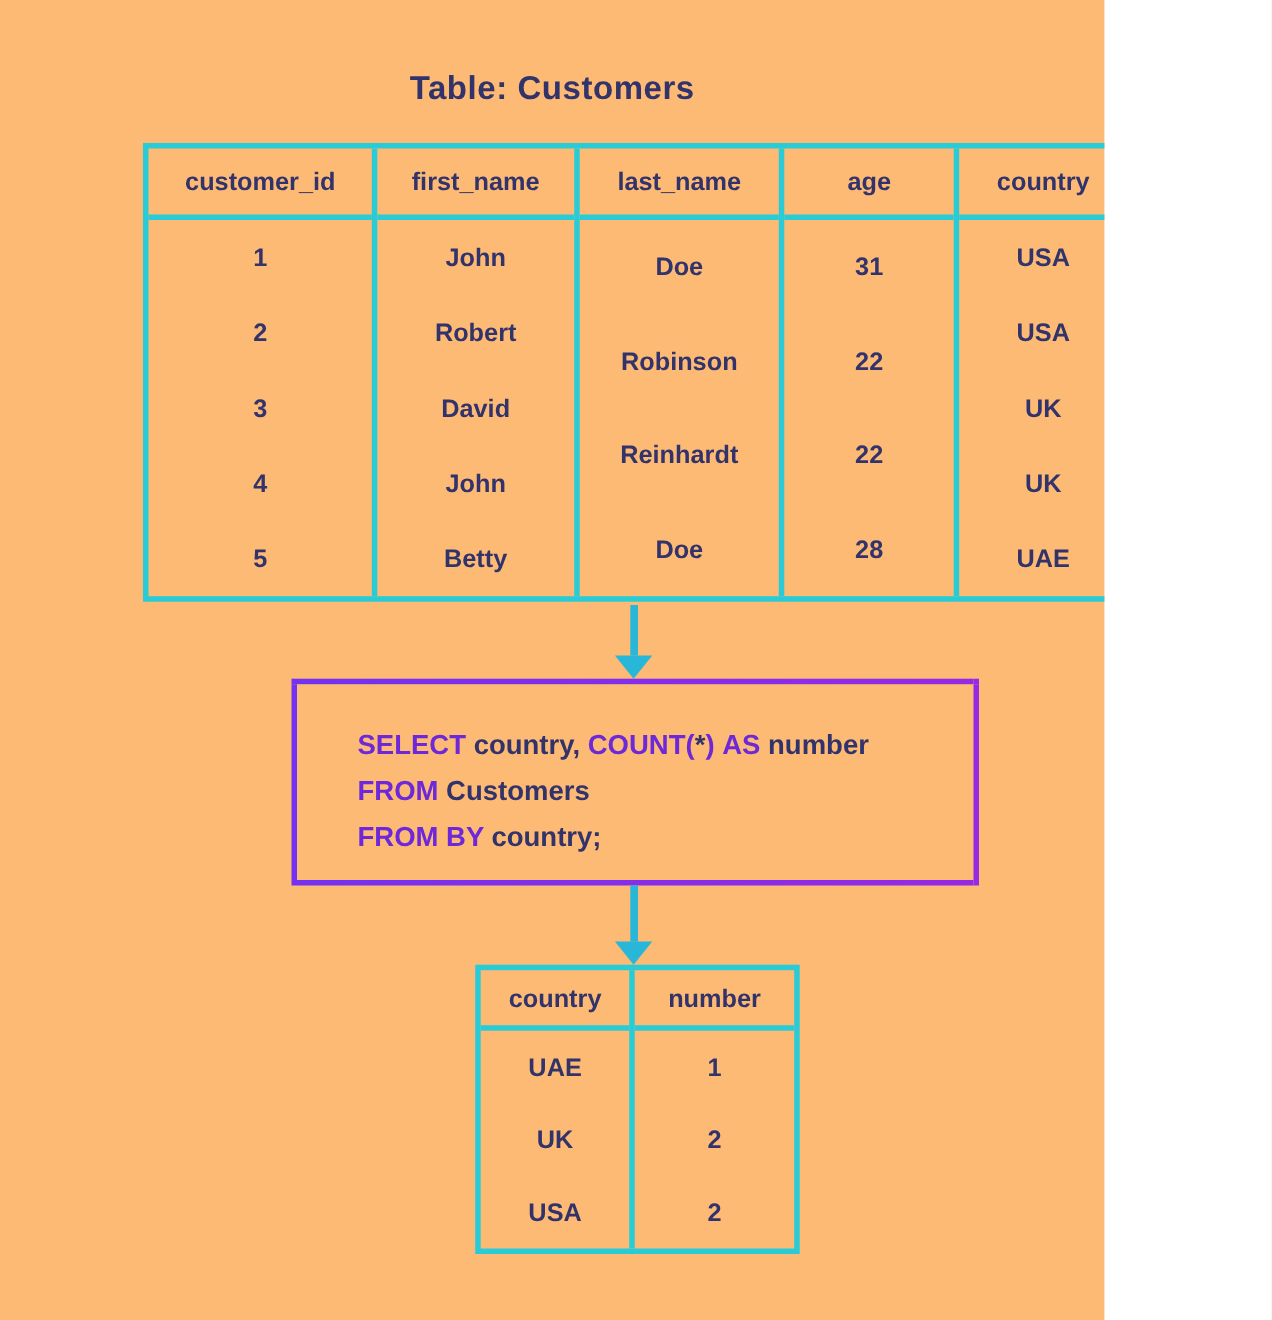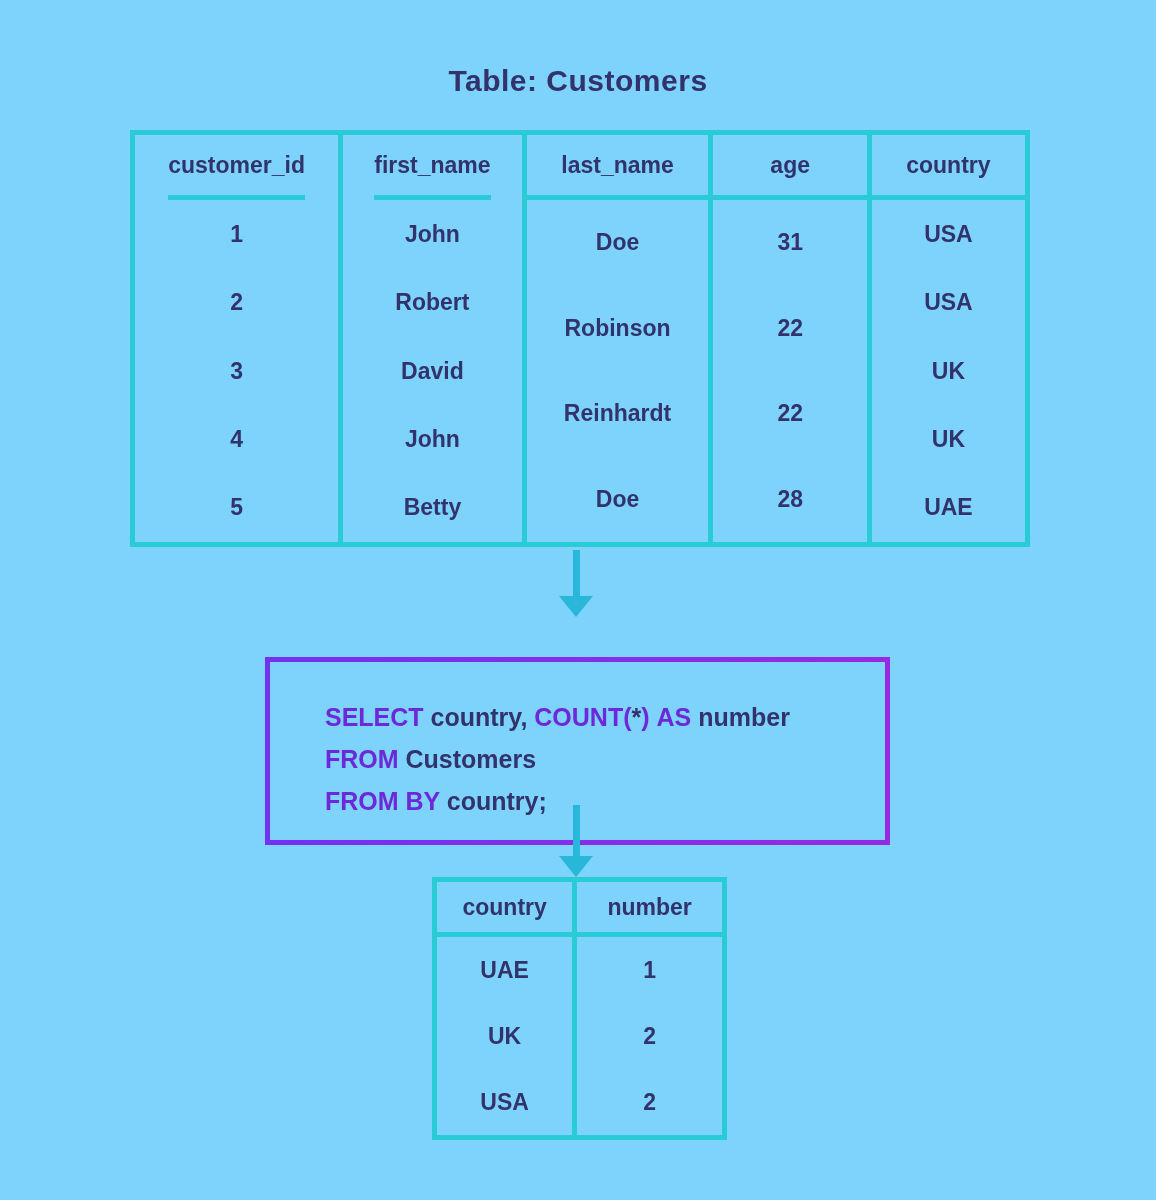--- a/index.html
+++ b/index.html
@@ -1,36 +1,36 @@
 <!DOCTYPE html>
 <html><head>
 <meta charset="utf-8">
 <style>
   html,body{margin:0;padding:0;background:#ffffff;}
   .canvas{
-    position:relative;width:1156px;height:1200px;background:#7dd3fc;overflow:hidden;
+    position:relative;width:1004px;height:1200px;background:#fdba74;overflow:hidden;
     font-family:"Liberation Sans", sans-serif;font-weight:bold;
     --cyan:#29ccd6; --arrow:#29b7d9; --navy:#32336b; --kw:#6d28d9;
     --bxl:#7431f0; --bxr:#9629e3;
   }
   .title{
     position:absolute;top:64px;left:0;width:100%;text-align:center;
     font-size:30px;letter-spacing:.5px;color:var(--navy);
   }
   
   .dtable{
     position:absolute;display:flex;box-sizing:border-box;
     border:5px solid var(--cyan);
   }
   #customers-table{left:130px;top:130px;width:900px;height:417px;}
   #result-table{left:432px;top:877px;width:295px;height:263px;}
   .col{display:flex;flex-direction:column;box-sizing:border-box;border-right:5px solid var(--cyan);}
   .col:last-child{border-right:none;}
-  #customers-table .col:nth-child(1){width:23.4%;align-items:center;}
-  #customers-table .col:nth-child(2){width:20.6%;align-items:center;}
+  #customers-table .col:nth-child(1){width:23.4%;}
+  #customers-table .col:nth-child(2){width:20.6%;}
   #customers-table .col:nth-child(3){width:21.0%;}
   #customers-table .col:nth-child(4){width:17.8%;}
   #customers-table .col:nth-child(5){width:17.2%;}
   #result-table .col:nth-child(1){width:49.2%;}
   #result-table .col:nth-child(2){width:50.8%;}
   .cell{
     flex:1;display:flex;align-items:center;justify-content:center;
     color:var(--navy);font-size:23px;box-sizing:border-box;
   }
   .hdr{flex:0 0 65px;border-bottom:5px solid var(--cyan);font-size:23px;}
@@ -45,21 +45,20 @@
   .head{
     width:0;height:0;
     border-left:17px solid transparent;border-right:17px solid transparent;
     border-top:21px solid var(--arrow);
   }
   
   .sqlbox{
     position:absolute;left:265px;top:617px;width:625px;height:188px;box-sizing:border-box;
     border:5px solid;border-image:linear-gradient(90deg,var(--bxl),var(--bxr)) 1;
     padding:34px 19px 0 55px;
-    margin-top:40px;
   }
   .sql-line{font-size:25px;line-height:42px;white-space:pre;}
   .kw{color:var(--kw);}
   .pl{color:var(--navy);}
 </style>
 </head>
 <body>
 
 <div class="canvas" style="--cyan: #29ccd6; --arrow: #29b7d9; --navy: #32336b; --kw: #6d28d9; --bxl: #7431f0; --bxr: #9629e3;">
 

